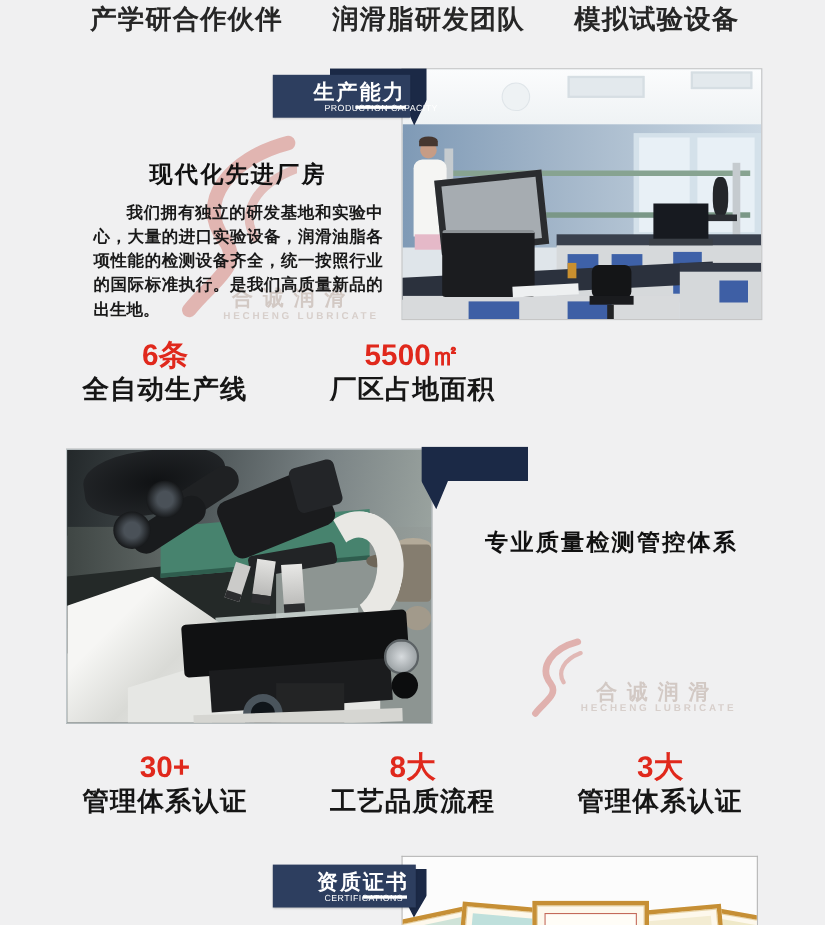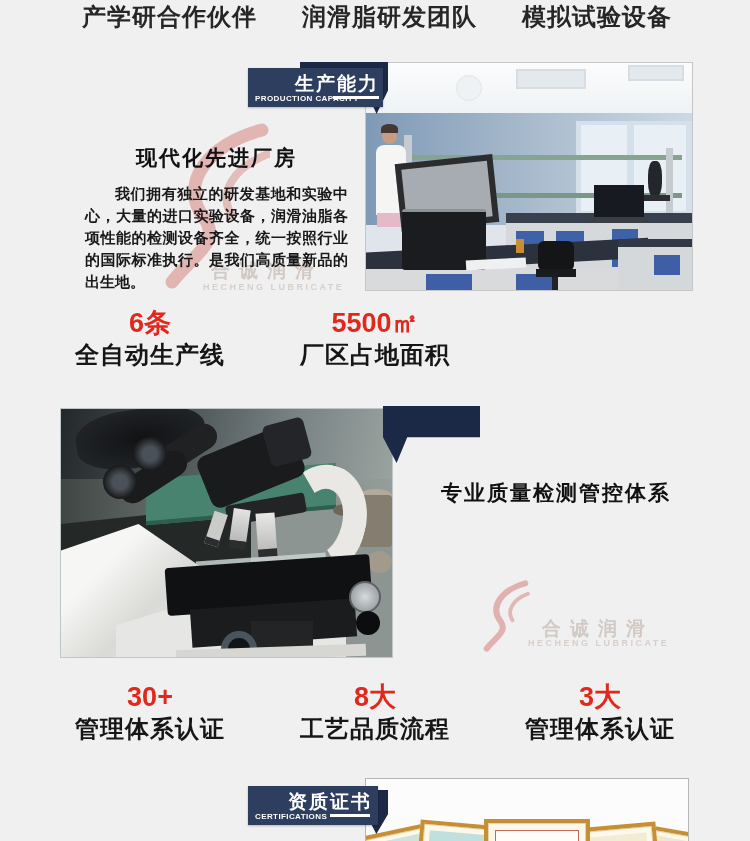--- a/index.html
+++ b/index.html
@@ -12,21 +12,21 @@
   }
   .s{position:absolute;}
   
   .top-nav{position:absolute;left:82px;top:1px;display:flex;gap:45px;}
   .top-nav .itm{font-size:24px;letter-spacing:1px;color:#262626;font-weight:600;white-space:nowrap;}
   
   .ribbon{background:#1b2946;}
   .badge-box{background:#2d3e5f;box-shadow:0 1px 2px rgba(0,0,0,.25);}
   .badge-title{position:absolute;font-size:19px;font-weight:bold;color:#fff;letter-spacing:2px;white-space:nowrap;}
   .badge-line{position:absolute;height:3px;background:#fff;}
-  .badge-en{position:absolute;font-size:8px;font-weight:bold;color:#fff;letter-spacing:.4px;white-space:nowrap;}
+  .badge-en{position:absolute;font-size:8px;font-weight:normal;color:#fff;letter-spacing:.4px;white-space:nowrap;margin-left:40px;}
   
   .col-heading{font-size:21px;font-weight:600;letter-spacing:2px;text-align:center;color:#111;}
   .col-body{font-size:15px;font-weight:600;color:#191919;text-indent:2em;text-align:justify;}
   
   .stats{position:absolute;left:40px;width:670px;display:flex;gap:5px;}
   .stat{width:220px;text-align:center;}
   .stat-value{font-size:27px;font-weight:bold;color:#e0281c;line-height:30px;}
   .stat-label{font-size:24px;font-weight:600;color:#161616;letter-spacing:1px;line-height:30px;margin-top:2px;}
   
   .wm-name{position:absolute;font-size:19px;letter-spacing:9px;color:#c9bcb6;opacity:.75;white-space:nowrap;font-weight:600;}
@@ -83,21 +83,21 @@
     <div class="s" style="left:32px;top:96px;width:86px;height:56px;background:#a6acb1;border:6px solid #2a2c2f;transform:rotate(-6deg);"></div>
     <div class="s" style="left:36px;top:146px;width:84px;height:58px;background:#1b1c1f;border-radius:3px;border-top:3px solid #8d9296;"></div>
     <div class="s" style="left:100px;top:196px;width:60px;height:10px;background:#eef0f1;transform:rotate(-3deg);"></div>
     <div class="s" style="left:150px;top:176px;width:8px;height:14px;background:#c98f2f;"></div>
     <div class="s" style="left:172px;top:178px;width:36px;height:30px;border-radius:6px;background:#141517;"></div>
     <div class="s" style="left:170px;top:206px;width:40px;height:8px;background:#1a1b1e;"></div>
     <div class="s" style="left:186px;top:214px;width:6px;height:14px;background:#222325;"></div>
   </div>
 
   <div class="s ribbon" style="left:300px;top:62px;width:88px;height:52px;clip-path:polygon(0 0,100% 0,100% 55%,87% 100%,75% 55%,0 55%);"></div>
-  <div class="s badge-box" style="left:248px;top:68px;width:135px;height:39px;">
+  <div class="s badge-box" style="left:248px;top:68px;width:125px;height:39px;">
     <div class="badge-title" style="right:4px;top:3px;">生产能力</div>
     <div class="badge-line" style="right:4px;top:28px;width:46px;"></div>
     <div class="badge-en" style="left:7px;bottom:4px;">PRODUCTION CAPACITY</div>
   </div>
 
   <div class="s" style="left:145px;top:120px;width:165px;height:172px;">
     <svg class="s" style="left:5px;top:2px;" width="120" height="168" viewBox="0 0 120 168">
       <path d="M112,8 C58,22 28,62 54,96 C72,120 42,134 22,160" stroke="#c0392b" stroke-width="13" fill="none" stroke-linecap="round" opacity="0.32"></path>
       <path d="M118,32 C82,46 68,72 82,94" stroke="#c0392b" stroke-width="8" fill="none" stroke-linecap="round" opacity="0.28"></path>
     </svg>

